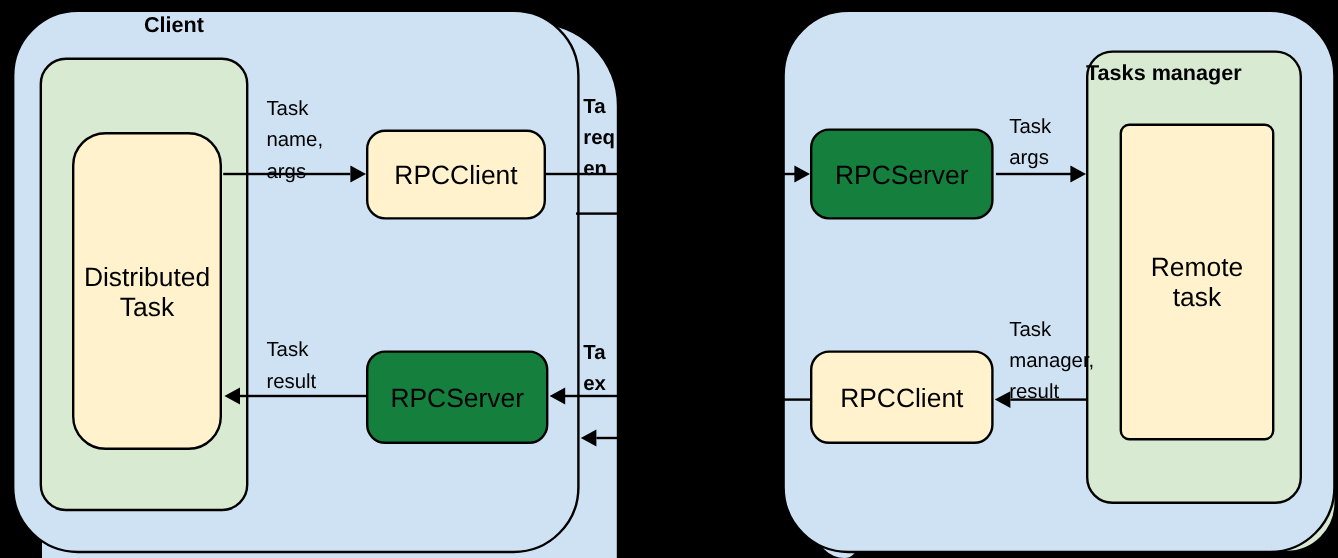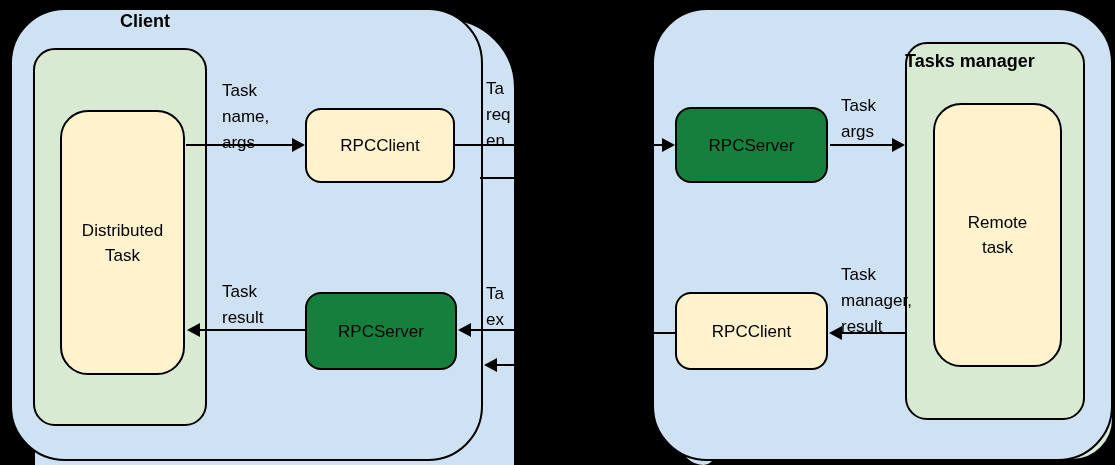--- a/index.html
+++ b/index.html
@@ -4,24 +4,24 @@
 <style>
   html,body{margin:0;padding:0;background:#000;}
   #stage{position:relative;width:1115px;height:465px;background:#000;overflow:hidden;
          font-family:"Liberation Sans",sans-serif;}
   .box{position:absolute;box-sizing:border-box;border:2px solid #000;}
   .blue{background:#cfe2f3;}
   .green{background:#d9ead3;}
   .yellow{background:#fff2cc;}
   .pink{background:#15803d;}
   .node{display:flex;align-items:center;justify-content:center;text-align:center;
-        font-size:17px;line-height:25px;color:#000;}
+        font-size:22px;line-height:25px;color:#000;}
   .ctitle{position:absolute;font-weight:bold;font-size:18px;color:#000;text-align:left;}
   .lbl{position:absolute;font-size:17px;line-height:26px;color:#000;}
-  .lbl.bold{font-weight:normal;}
+  .lbl.bold{font-weight:bold;}
   .hline{position:absolute;height:2px;background:#000;}
   .ah-r{position:absolute;width:0;height:0;border-top:7px solid transparent;
         border-bottom:7px solid transparent;border-left:13px solid #000;}
   .ah-l{position:absolute;width:0;height:0;border-top:7px solid transparent;
         border-bottom:7px solid transparent;border-right:13px solid #000;}
   .z1{z-index:1}.z2{z-index:2}.z3{z-index:3}
   #black-column{position:absolute;left:516px;top:0;width:136px;height:465px;background:#000;z-index:40;}
 </style>
 </head>
 <body>
@@ -89,21 +89,21 @@
     <span>RPCServer</span>
   </div>
 
   <div class="box yellow node z3" style="left:675px;top:292px;width:153px;height:78px;border-radius:16px;">
     <span>RPCClient</span>
   </div>
 
   <div class="box green z3" style="left:905px;top:42px;width:180px;height:378px;border-radius:22px;"></div>
   <div class="ctitle z3" style="left:905px;top:51px;width:180px;">Tasks manager</div>
 
-  <div class="box yellow node z3" style="left:933px;top:103px;width:129px;height:264px;border-radius:28px;">
+  <div class="box yellow node z3" style="left:933px;top:103px;width:129px;height:264px;border-radius:8px;">
     <div>
       <div>Remote</div>
       <div>task</div>
     </div>
   </div>
 
   <div class="lbl z3" style="left:841px;top:93px;">
     <div>Task</div>
     <div>args</div>
   </div>

